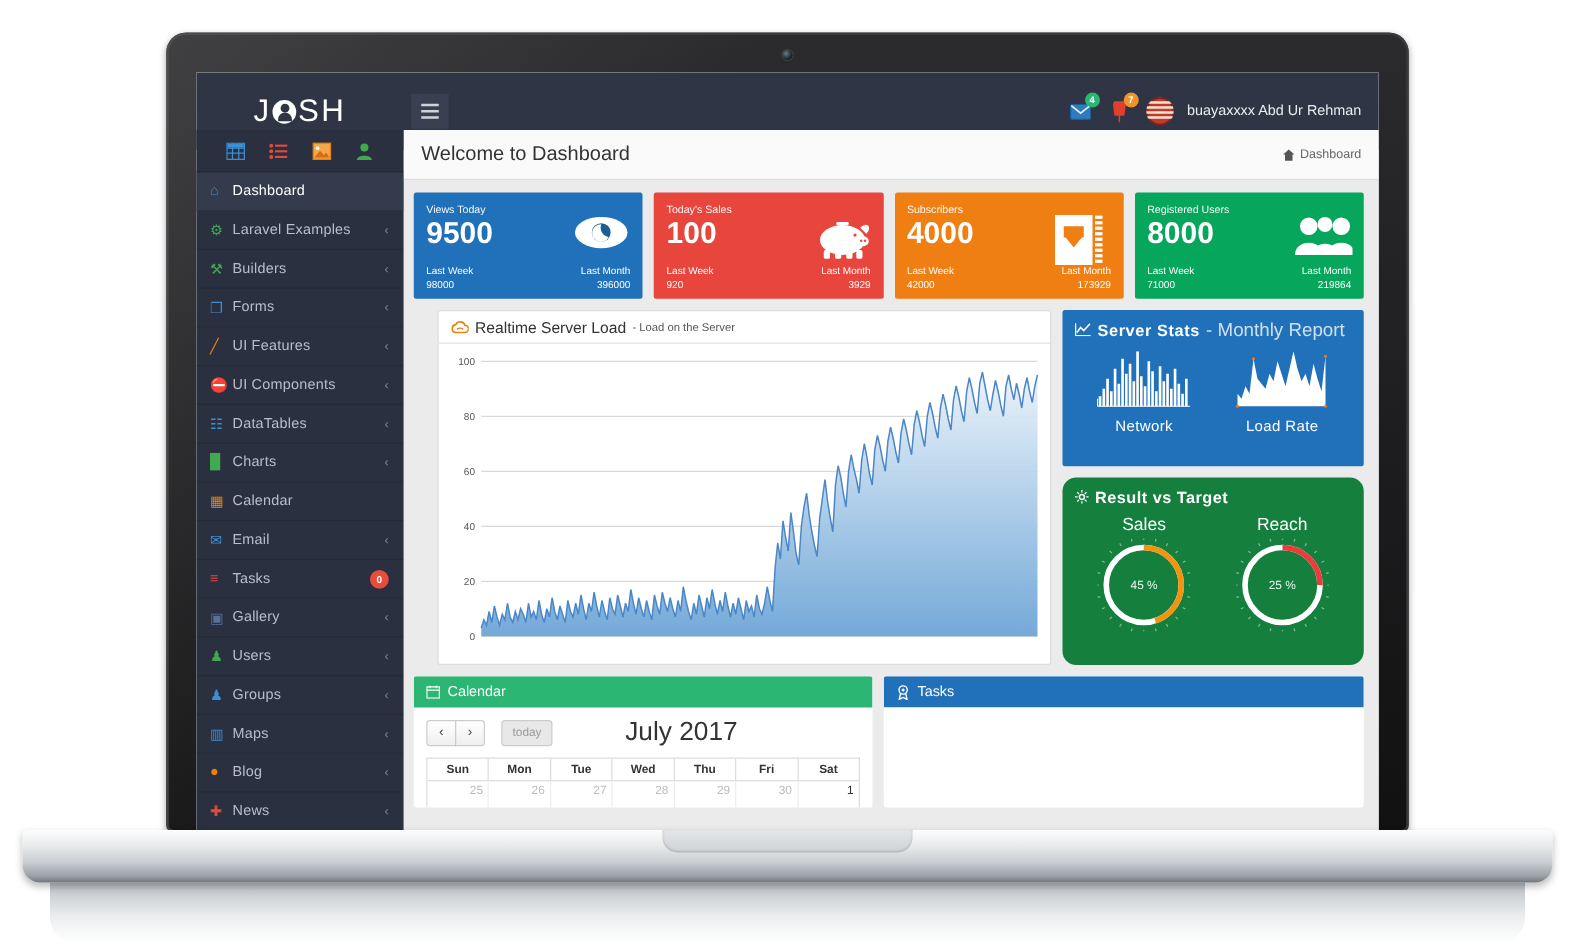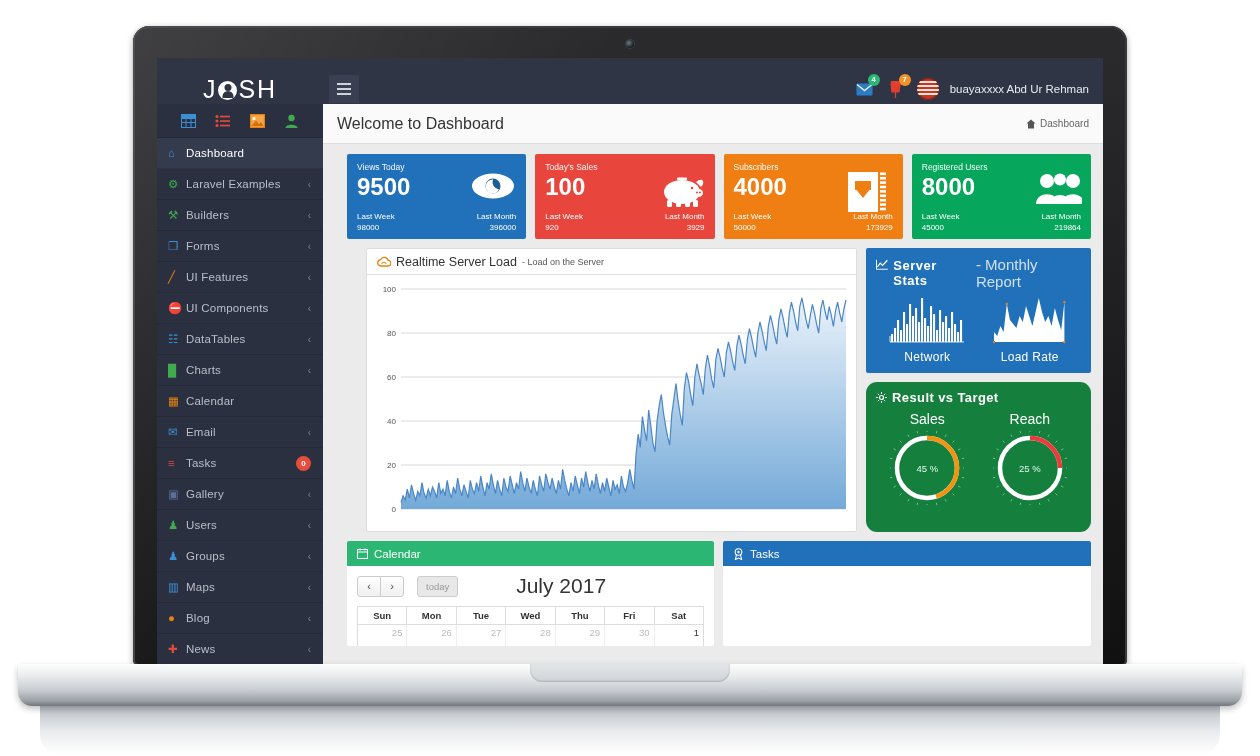--- a/index.html
+++ b/index.html
@@ -83,21 +83,21 @@
   .mi-label { flex:1; letter-spacing:.2px; }
   .mi-caret { color:#7b8293; font-size:10px; }
   .mi-badge { background:#e74c3c; color:#fff; font-size:8px; width:15px; height:15px; border-radius:50%; display:flex; align-items:center; justify-content:center; font-weight:bold; }
 
   
   #content { position:absolute; left:166px; top:46px; width:780px; height:562px; background:#ebebeb; overflow:hidden; }
   #page-head { height:40px; background:#fafafa; border-bottom:1px solid #ddd; display:flex; align-items:center; padding:0 14px; }
   #page-title { font-size:16px; color:#333; font-weight:400; }
   #breadcrumb { margin-left:auto; font-size:10px; color:#666; display:flex; align-items:center; gap:4px; }
 
-  #panels { padding:10px 12px 0 24px; }
+  #panels { padding:10px 12px 0 8px; }
 
   
   .stat-row { display:flex; gap:9px; }
   .stat-card { flex:1; height:85px; border-radius:2px; color:#fff; padding:8px 10px 7px 10px; position:relative; overflow:hidden; }
   .stat-title { font-size:8.5px; opacity:.95; }
   .stat-value { font-size:24px; font-weight:bold; line-height:27px; margin-top:1px; }
   .stat-foot { position:absolute; left:10px; right:10px; bottom:6px; display:flex; justify-content:space-between; font-size:8px; }
   .stat-foot div { line-height:11px; }
   .stat-foot .r { text-align:right; }
   .stat-ico { position:absolute; right:11px; top:18px; width:44px; height:40px; }
@@ -373,37 +373,37 @@
                       <rect x="32" y="9.3" width="6" height="2.6"></rect>
                       <rect x="32" y="13.700000000000001" width="6" height="2.6"></rect>
                       <rect x="32" y="18.1" width="6" height="2.6"></rect>
                       <rect x="32" y="22.5" width="6" height="2.6"></rect>
                       <rect x="32" y="26.900000000000002" width="6" height="2.6"></rect>
                       <rect x="32" y="31.300000000000004" width="6" height="2.6"></rect>
                       <rect x="32" y="35.7" width="6" height="2.6"></rect>
                     </g>
                   </svg></div>
                 <div class="stat-foot">
-                  <div><span>Last Week</span><br><span>50000</span></div>
+                  <div><span>Last Week</span><br><span>42000</span></div>
                   <div class="r"><span>Last Month</span><br><span>173929</span></div>
                 </div>
               </div>
               <div class="stat-card" style="background: rgb(7, 166, 93);">
                 <div class="stat-title">Registered Users</div>
                 <div class="stat-value">8000</div>
                 <div class="stat-ico"><svg width="46" height="32" viewBox="0 0 46 32">
                     <circle cx="11" cy="9" r="7" fill="#fff"></circle>
                     <path d="M0 32 C0 19 22 19 22 32 Z" fill="#fff"></path>
                     <circle cx="24" cy="7.5" r="6" fill="#fff"></circle>
                     <path d="M14 32 C14 20 34 20 34 32 Z" fill="#fff"></path>
                     <circle cx="37" cy="9" r="7" fill="#fff"></circle>
                     <path d="M26 32 C26 19 48 19 48 32 Z" fill="#fff"></path>
                   </svg></div>
                 <div class="stat-foot">
-                  <div><span>Last Week</span><br><span>45000</span></div>
+                  <div><span>Last Week</span><br><span>71000</span></div>
                   <div class="r"><span>Last Month</span><br><span>219864</span></div>
                 </div>
               </div>
             </div>
 
           <div class="mid-row">
 
             <div id="chart-panel">
               <div id="chart-head">
                 <svg width="14" height="11" viewBox="0 0 14 11">

